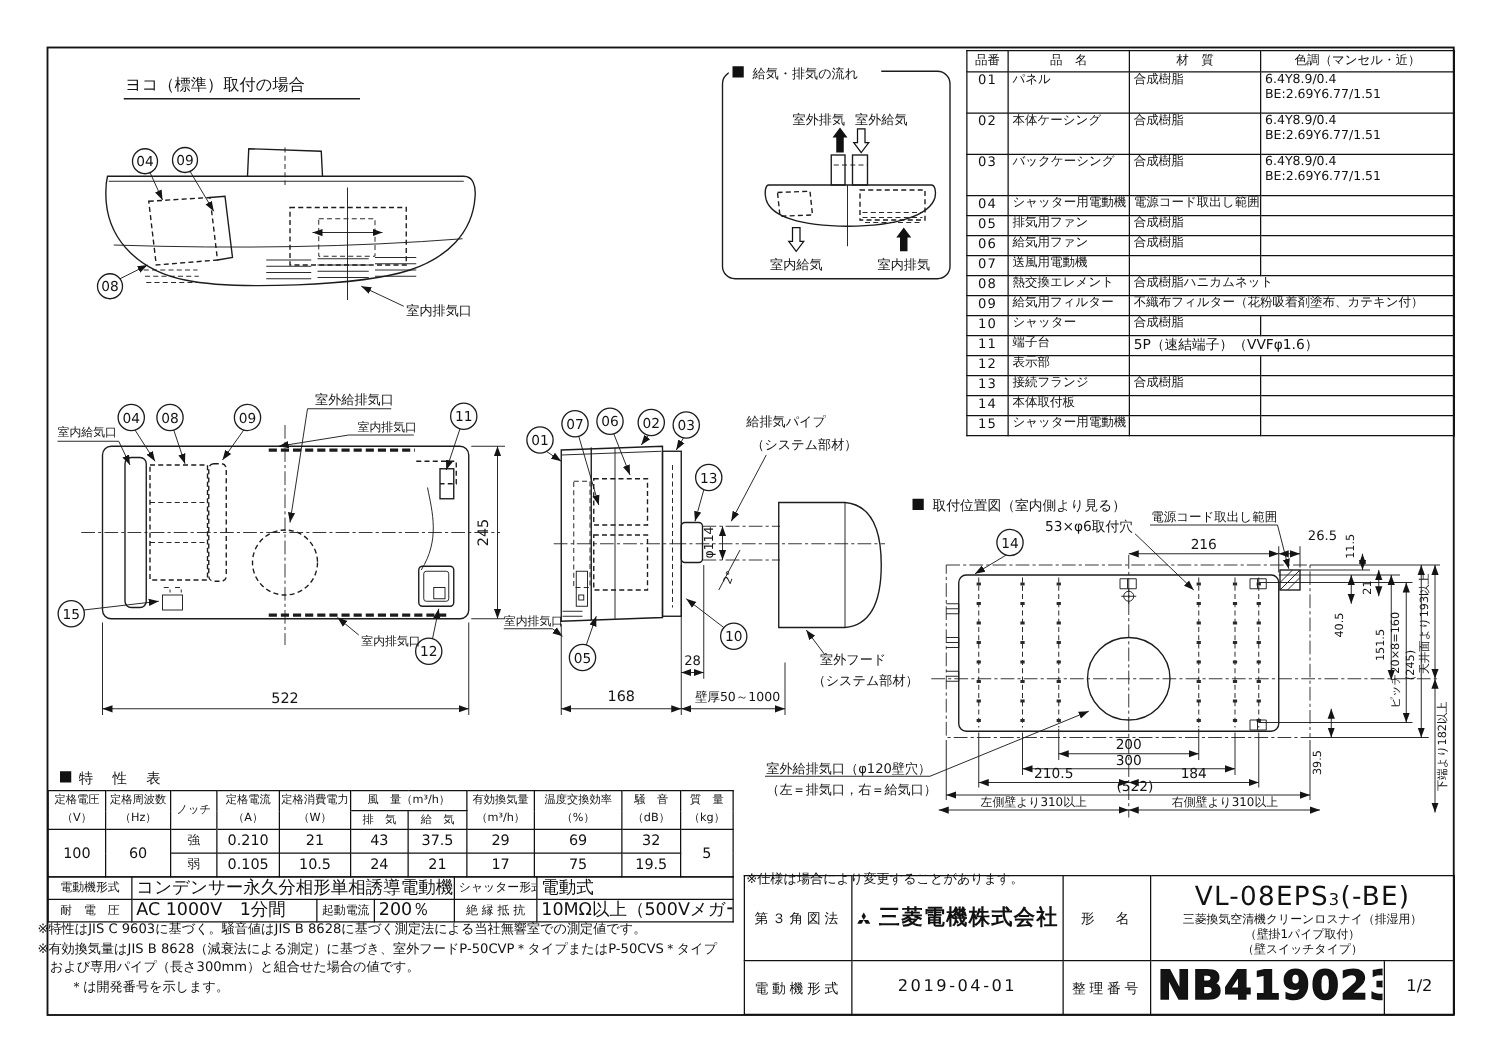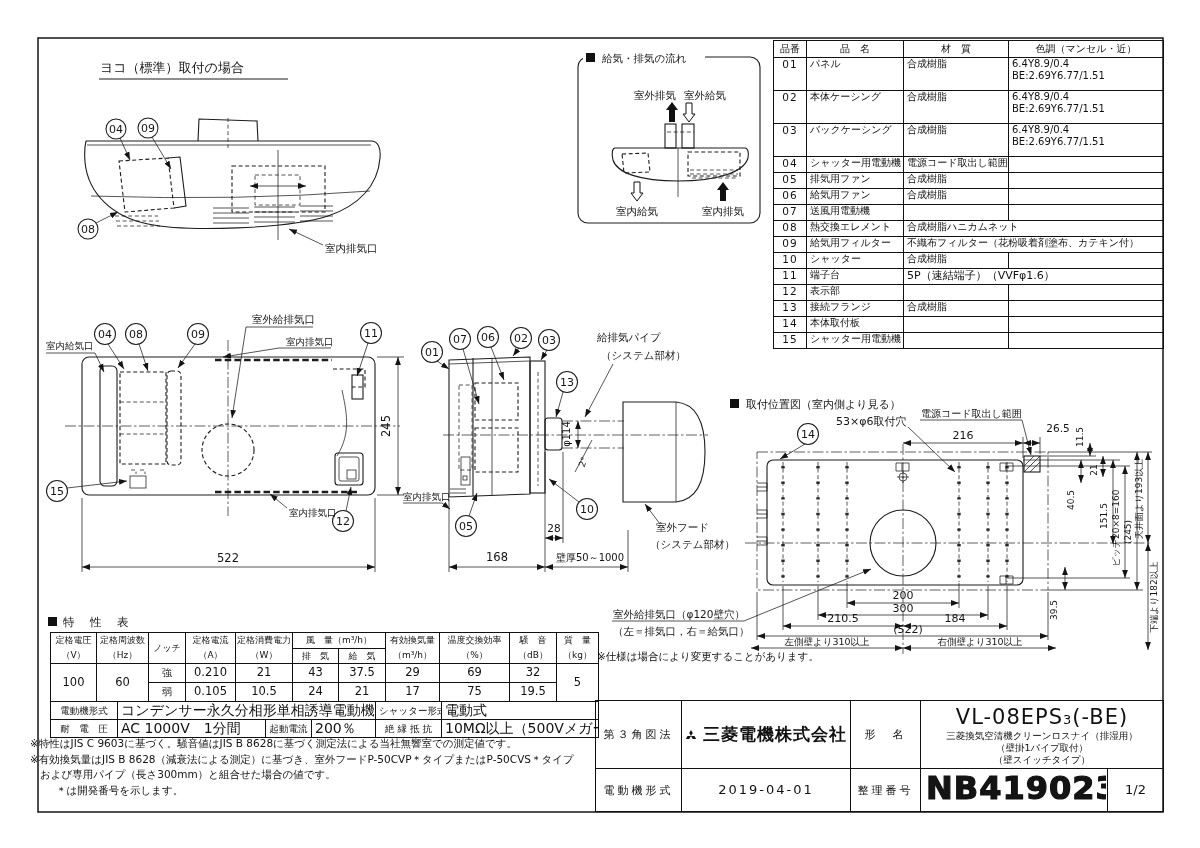--- a/index.html
+++ b/index.html
@@ -476,21 +476,21 @@
             <td class="pno">15</td>
             <td>シャッター用電動機</td>
             <td></td>
             <td></td>
           </tr>
     </tbody>
       </table>
   </div>
 
   <div class="sec-title" style="left:48px;top:615px"><span class="marker"></span><span>特　性　表</span></div>
-  <div class="ov" style="left:50px;top:632px">
+  <div class="ov" style="left:38px;top:632px">
     <table class="spec">
       <colgroup>
           <col style="width:46px">
           <col style="width:52px">
           <col style="width:37px">
           <col style="width:50px">
           <col style="width:57px">
           <col style="width:46px">
           <col style="width:47px">
           <col style="width:54px">
@@ -575,21 +575,21 @@
     </tbody>
       </table>
   </div>
 
   <div class="ov notes" style="left:30px;top:736px">
     <div>※特性はJIS C 9603に基づく。騒音値はJIS B 8628に基づく測定法による当社無響室での測定値です。</div>
     <div>※有効換気量はJIS B 8628（減衰法による測定）に基づき、室外フードP-50CVP＊タイプまたはP-50CVS＊タイプ</div>
     <div class="ind1">および専用パイプ（長さ300mm）と組合せた場合の値です。</div>
     <div class="ind2">＊は開発番号を示します。</div>
   </div>
-  <div class="ov specnote" style="left:597px;top:650px">※仕様は場合により変更することがあります。</div>
+  <div class="ov specnote" style="left:597px;top:696px">※仕様は場合により変更することがあります。</div>
 
   <div class="ov" style="left:595px;top:700px">
     <table class="tb">
       <colgroup>
           <col style="width:86px">
           <col style="width:169px">
           <col style="width:70px">
           <col style="width:187px">
           <col style="width:56px">
         </colgroup>

